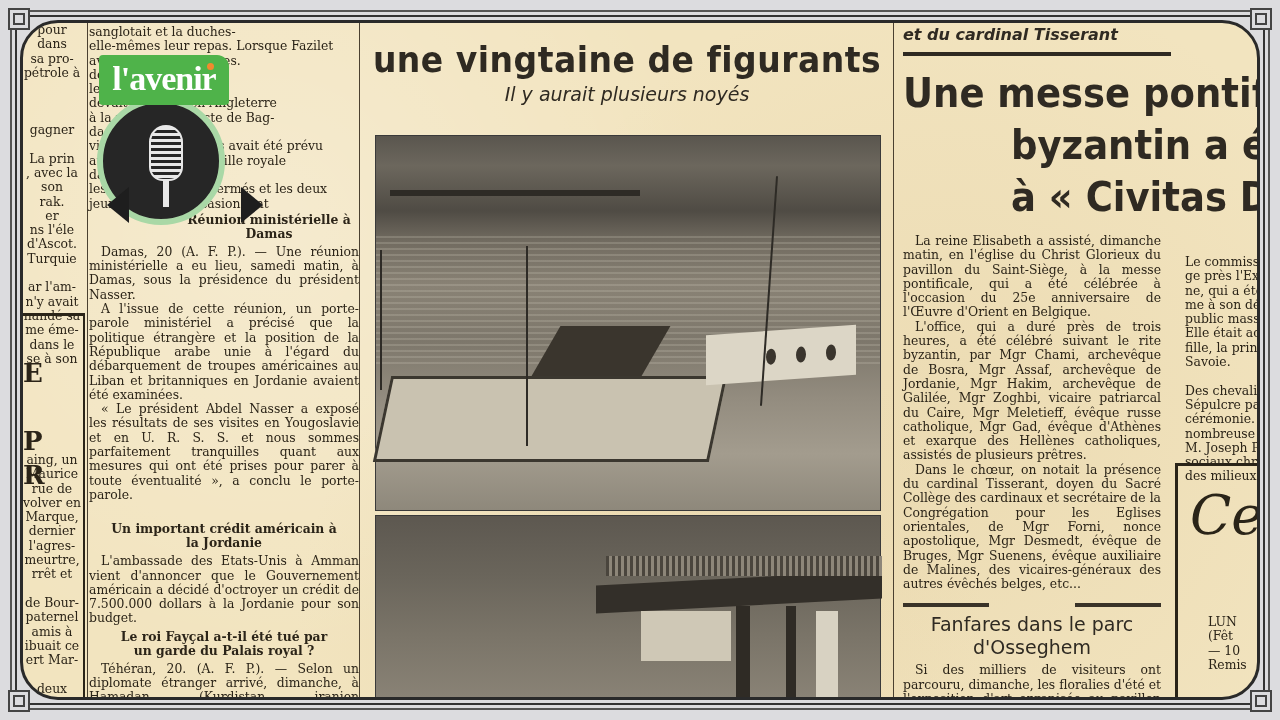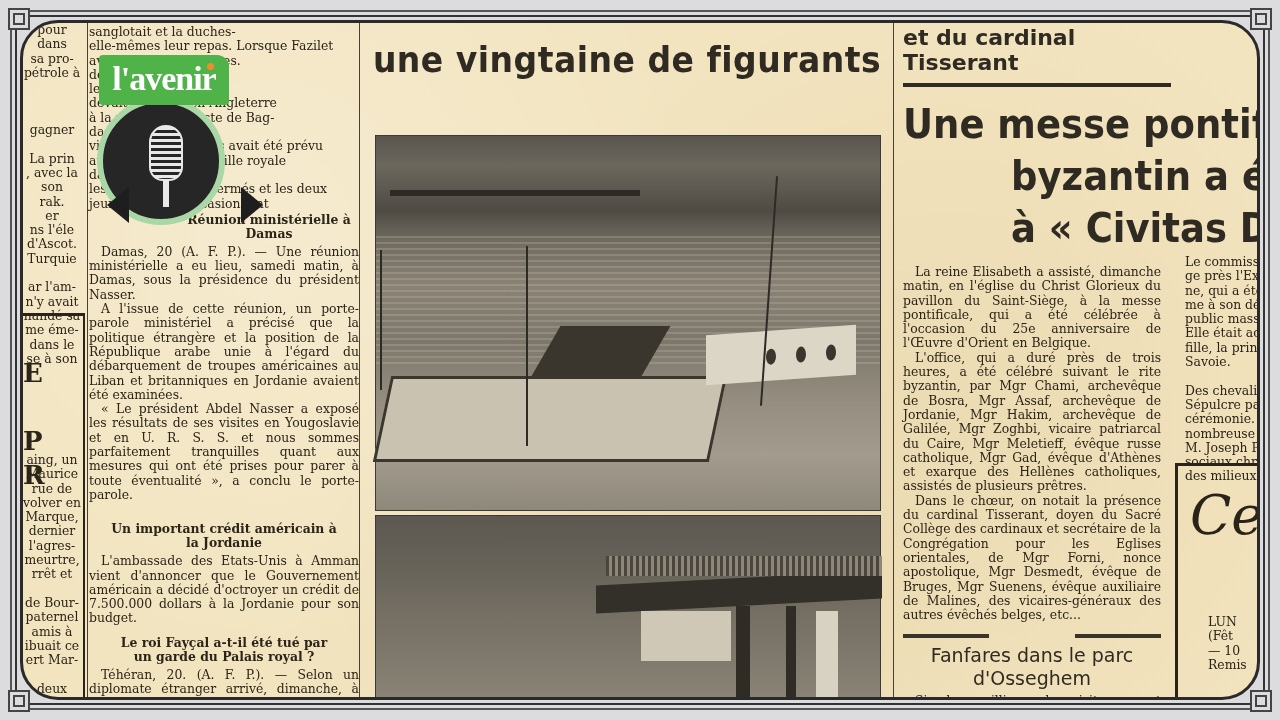--- a/index.html
+++ b/index.html
@@ -78,21 +78,21 @@
   .photo2 {
     top:492px; height:200px;
     background:
       linear-gradient(180deg, #5d5850 0%, #6a655b 30%, #7a7468 60%, #8d8679 100%);
   }
   .ph-shape { position:absolute; }
 
   
   .colD { left:870px; width:278px; }
   .kicker {
-    font-family:"DejaVu Sans", sans-serif; font-weight:bold; font-size:22px;
+    font-family:"DejaVu Sans", sans-serif; font-weight:bold; font-style:italic; font-size:16px;
     margin:2px 0 0 10px; color:#2f2a22;
   }
   .thick-rule { height:4px; background:#2f2a22; margin:8px 0 0 10px; }
   .bighead {
     font-family:"DejaVu Sans", sans-serif; font-weight:bold; font-size:37px; line-height:52px;
     color:#2f2a22; white-space:nowrap; transform:scaleY(1.12); transform-origin:left top;
   }
   .sep-rule { display:flex; justify-content:space-between; margin:12px 10px 0 10px; }
   .sep-rule span { width:86px; height:4px; background:#3a3328; display:block; }
   .fanfare-h {
@@ -229,29 +229,30 @@
     <div class="sub-h" style="margin-top:2px;padding-left:90px;">Réunion ministérielle à Damas</div>
     <div id="colB-s1" class="txt" style="margin-top:4px;">
         <p>Damas, 20 (A. F. P.). — Une réunion ministérielle a eu lieu, samedi matin, à Damas, sous la présidence du président Nasser.</p>
         <p>A l'issue de cette réunion, un porte-parole ministériel a précisé que la politique étrangère et la position de la République arabe unie à l'égard du débarquement de troupes américaines au Liban et britanniques en Jordanie avaient été examinées.</p>
         <p>« Le président Abdel Nasser a exposé les résultats de ses visites en Yougoslavie et en U. R. S. S. et nous sommes parfaitement tranquilles quant aux mesures qui ont été prises pour parer à toute éventualité », a conclu le porte-parole.</p>
       </div>
     <div class="sub-h" style="margin-top:20px;padding:0 20px;">Un important crédit américain à la Jordanie</div>
     <div id="colB-s2" class="txt" style="margin-top:4px;">
         <p>L'ambassade des Etats-Unis à Amman vient d'annoncer que le Gouvernement américain a décidé d'octroyer un crédit de 7.500.000 dollars à la Jordanie pour son budget.</p>
       </div>
-    <div class="sub-h" style="margin-top:10px;padding:0 24px;">Le roi Fayçal a-t-il été tué par un garde du Palais royal ?</div>
+    <div class="sub-h" style="margin-top:4px;padding:0 24px;">Le roi Fayçal a-t-il été tué par un garde du Palais royal ?</div>
     <div id="colB-s3" class="txt" style="margin-top:4px;">
         <p>Téhéran, 20. (A. F. P.). — Selon un diplomate étranger arrivé, dimanche, à Hamadan (Kurdistan iranien septentrional) venant de Bagdad, le roi Fayçal d'Irak et le régent Abdul Illah auraient été tués le 14 juillet à l'aube par un garde du Palais royal. Une dame de la Maison royale aurait également été tuée par ce garde.</p>
       </div>
   </div>
   <div class="col-rule" style="left:336px;"></div>
 
   <div class="col colC">
     <div class="headline">une vingtaine de figurants</div>
+    <div class="subhead">Il y aurait plusieurs noyés</div>
 
     <div class="photo photo1" title="Capsized boat with railings in a river, bridge and hillside in background">
 
       <div class="ph-shape" style="left:14px;top:54px;width:250px;height:6px;background:#2e2b26;"></div>
 
       <div class="ph-shape" style="left:0;top:100px;width:100%;height:130px;background:repeating-linear-gradient(180deg, rgba(200,195,180,0.25) 0 2px, transparent 2px 6px);"></div>
 
       <div class="ph-shape" style="left:6px;top:240px;width:330px;height:80px;background:#c9c2b0;transform:skewX(-12deg);border:3px solid #3b372f;"></div>
 
       <div class="ph-shape" style="left:170px;top:190px;width:110px;height:50px;background:#3a352d;transform:skewX(-30deg);"></div>

